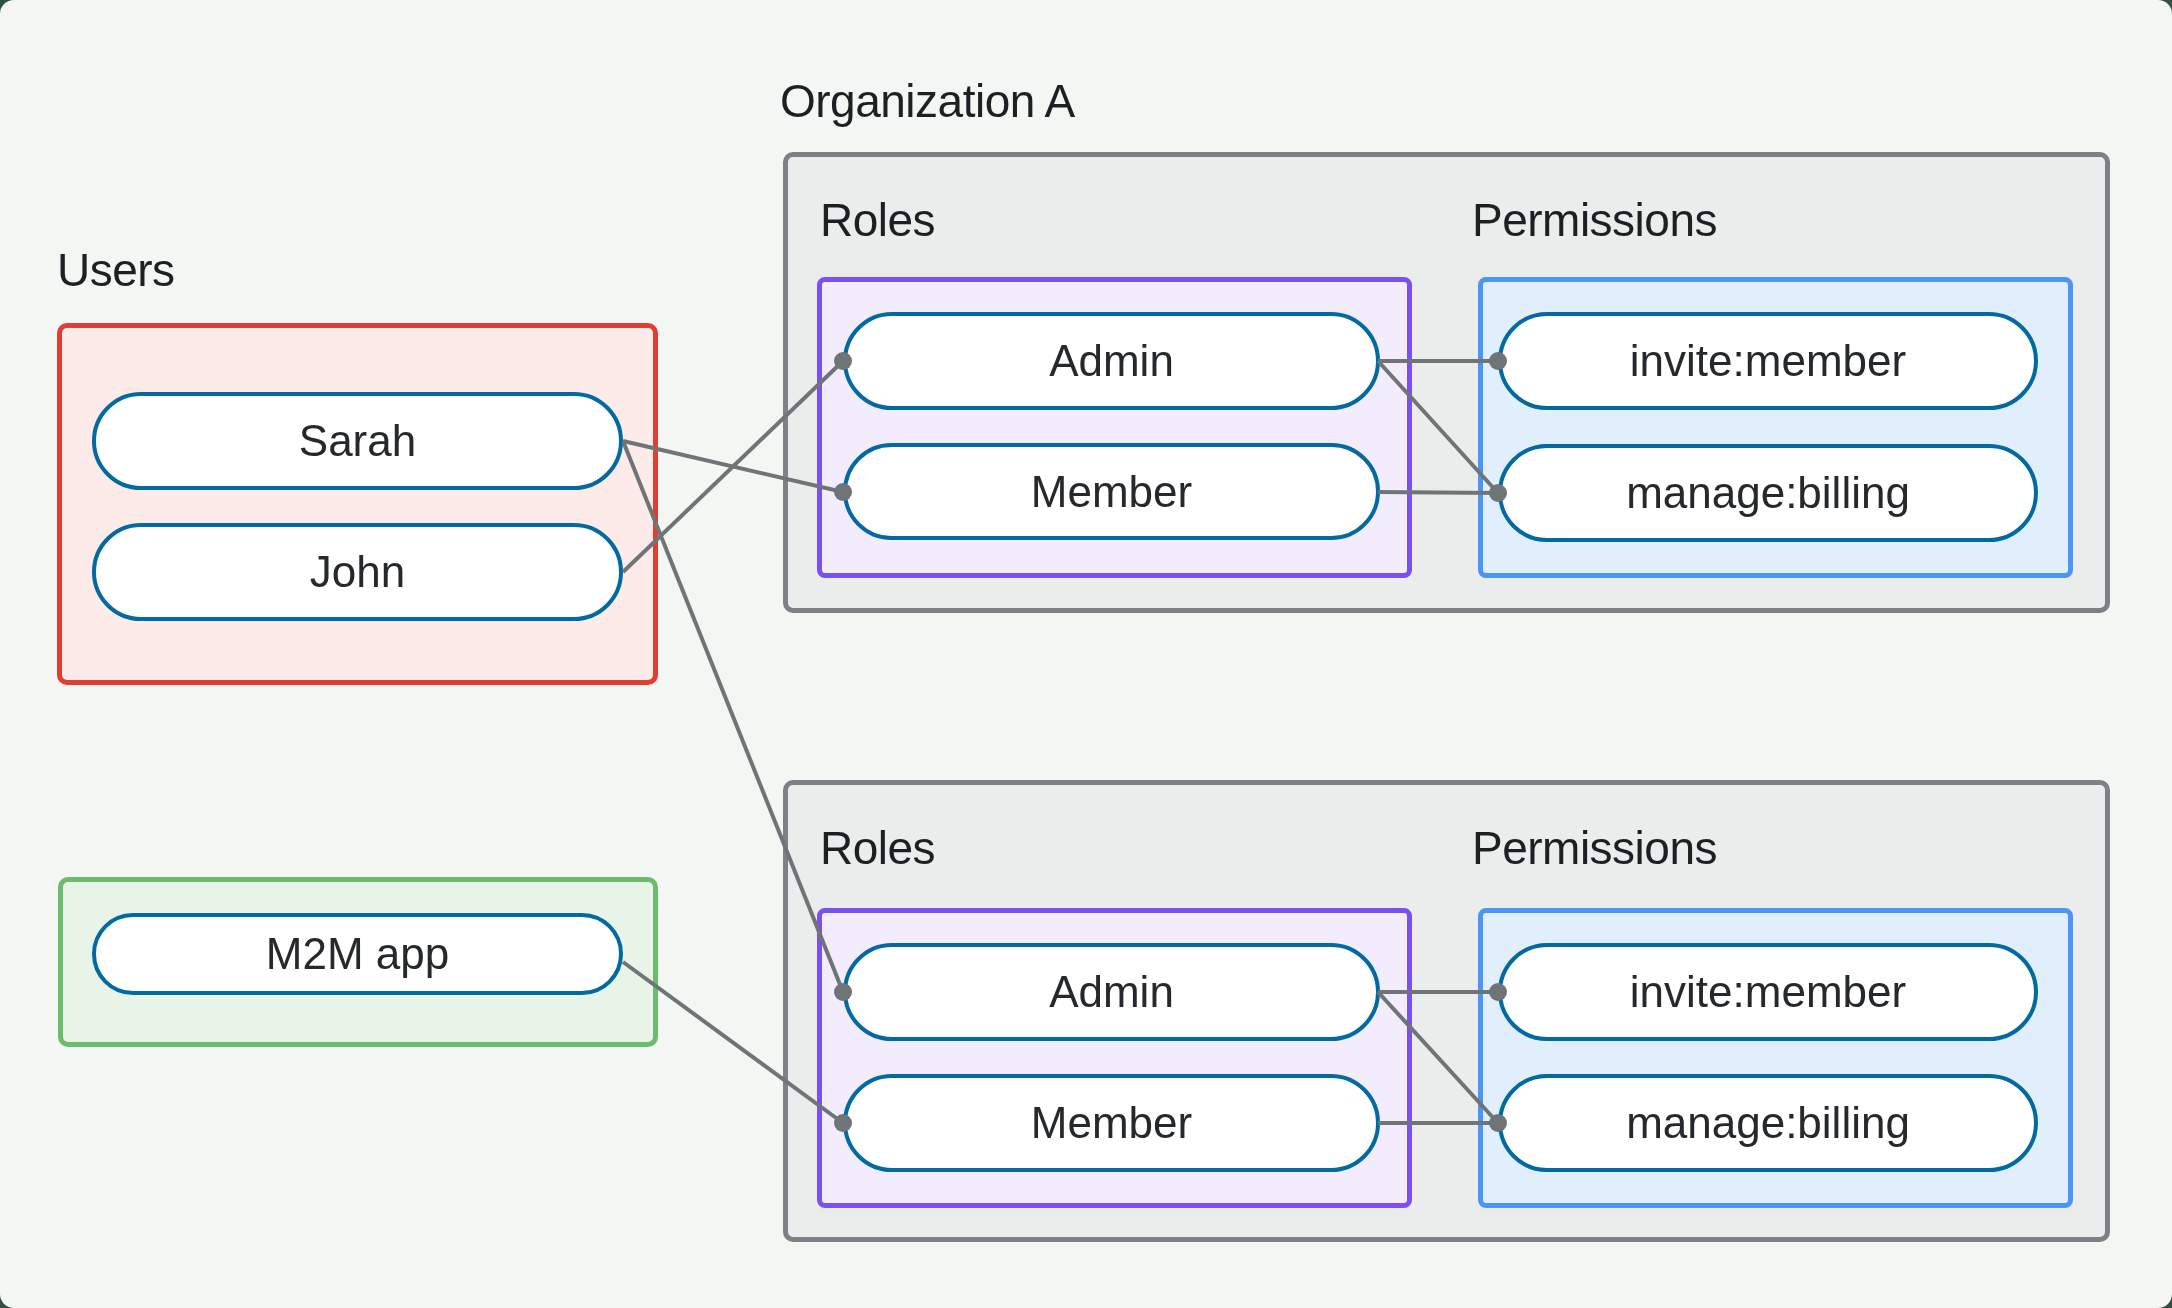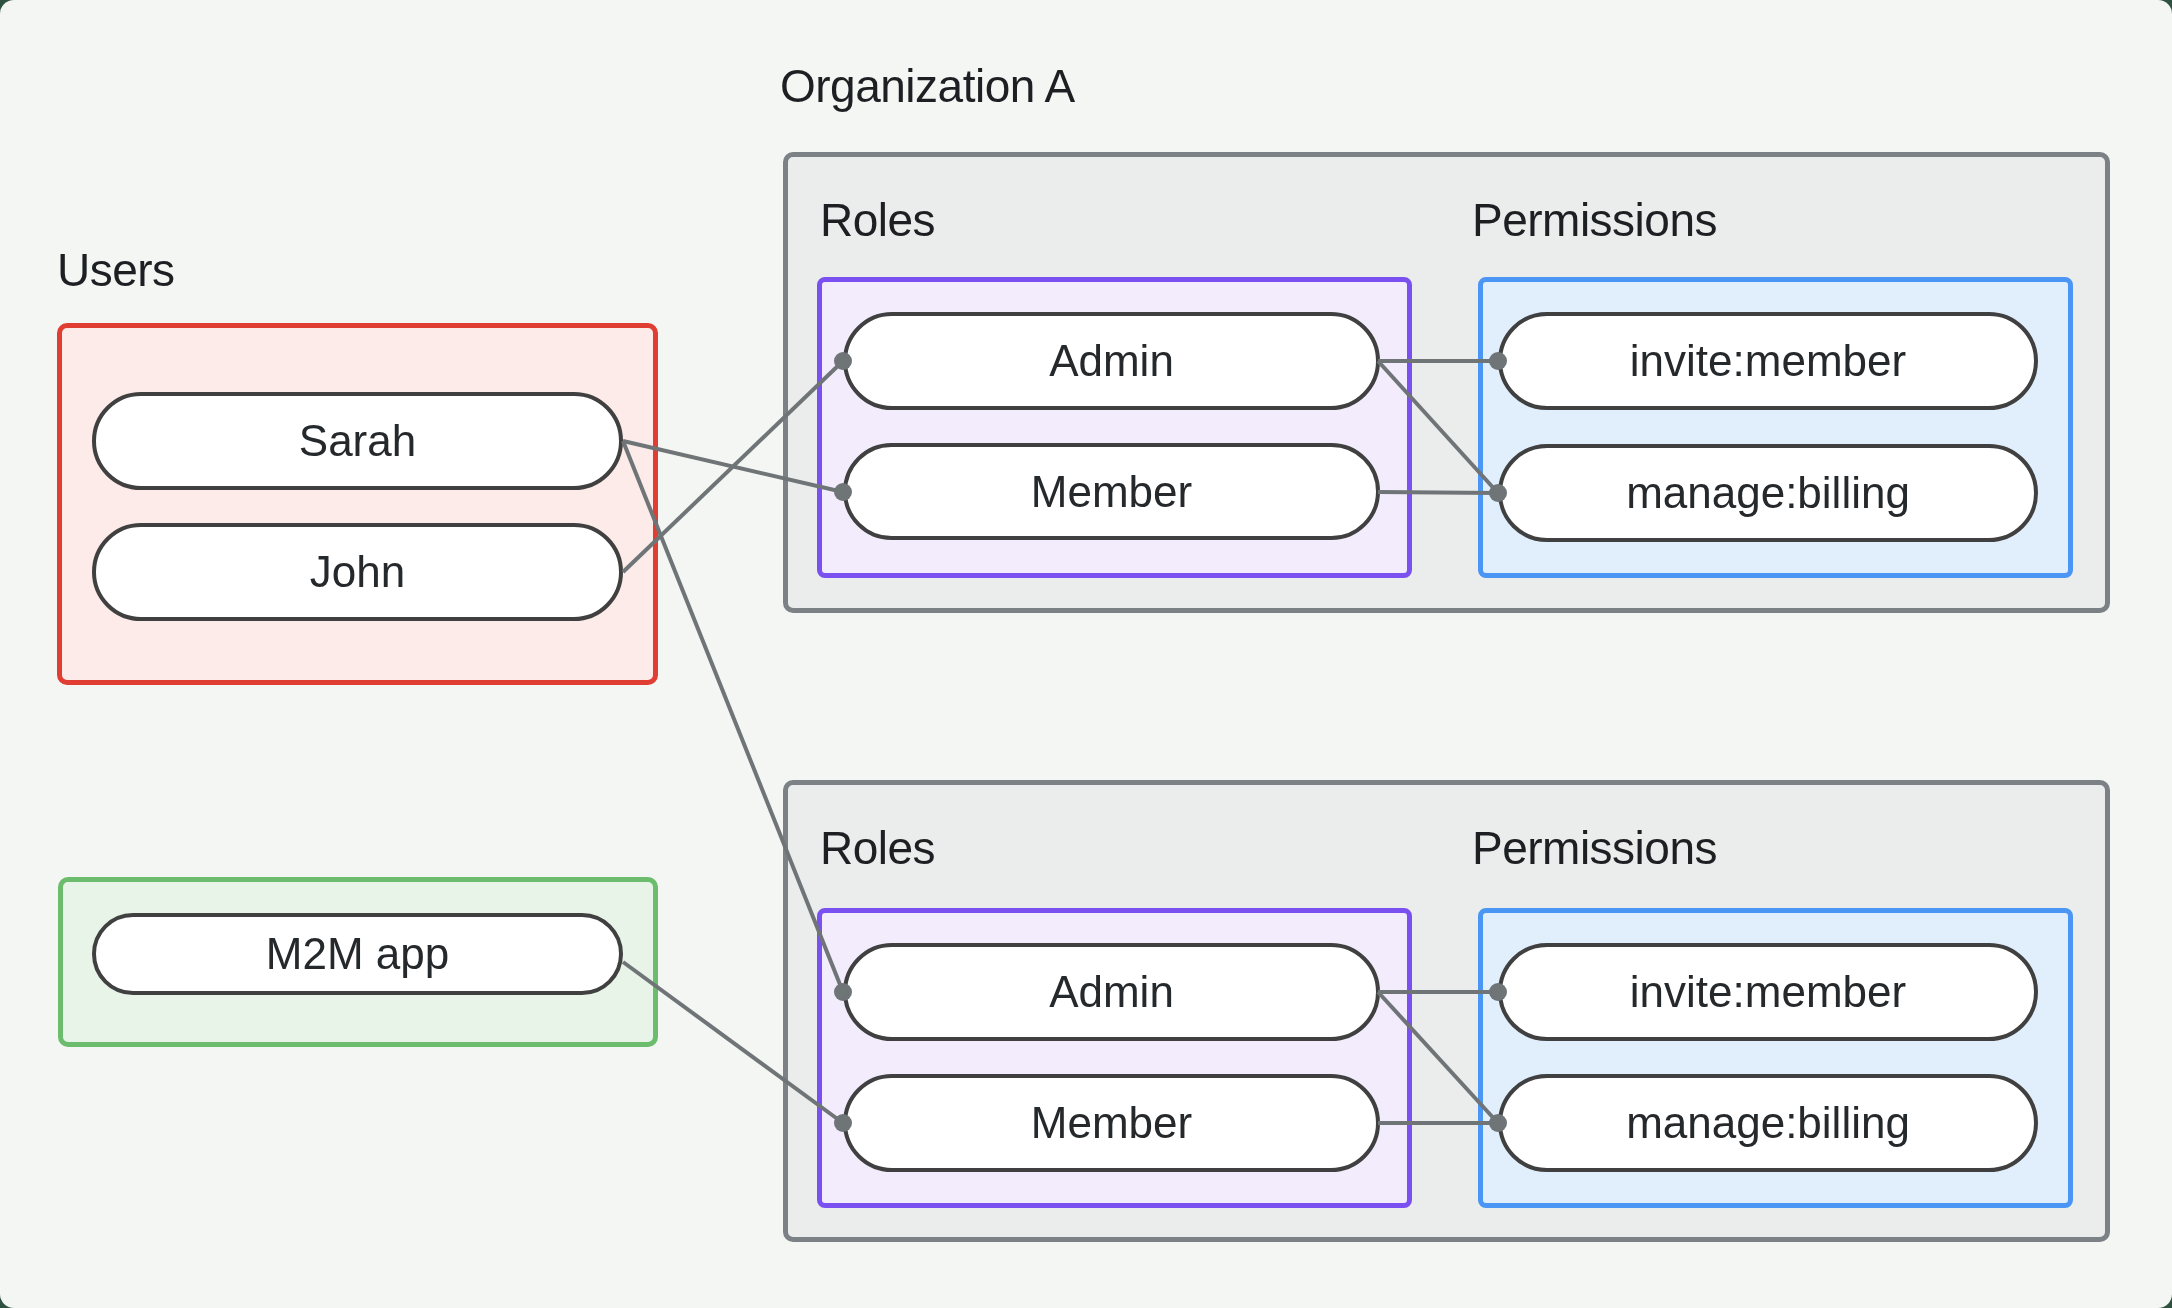--- a/index.html
+++ b/index.html
@@ -32,21 +32,21 @@
   }
   .box.group-red    { background: #fcebe8; border: 5px solid #e03e32; }
   .box.group-green  { background: #e9f4e9; border: 5px solid #6cbc6e; }
   .box.org-outer    { background: #ebedec; border: 5px solid #7c8186; }
   .box.roles-box    { background: #f2ecfc; border: 5px solid #7b50f0; border-radius: 8px; z-index: 2; }
   .box.perms-box    { background: #e1effc; border: 5px solid #4b95f5; border-radius: 8px; z-index: 2; }
   .pill {
     position: absolute;
     box-sizing: border-box;
     background: #ffffff;
-    border: 4px solid #404040;
+    border: 4px solid #0369a1;
     border-radius: 49px;
     display: flex;
     align-items: center;
     justify-content: center;
     font-size: 44px;
     color: #26292c;
     z-index: 3;
     white-space: nowrap;
   }
   svg.connector-layer {
@@ -70,21 +70,21 @@
   </div>
   <div class="pill" style="left:92px; top:392px; width:531px; height:98px;">
     <span>Sarah</span>
   </div>
 
   <div class="box group-green" style="left:58px; top:877px; width:600px; height:170px;"></div>
   <div class="pill" style="left:92px; top:913px; width:531px; height:82px;">
     <span>M2M app</span>
   </div>
 
-  <div class="label" style="left:780px; top:59px;">Organization A</div>
+  <div class="label" style="left:780px; top:74px;">Organization A</div>
   <div class="box org-outer" style="left:783px; top:152px; width:1327px; height:461px;"></div>
   <div class="label" style="left:820px; top:193px;">Roles</div>
   <div class="label" style="left:1472px; top:193px;">Permissions</div>
   <div class="box roles-box" style="left:817px; top:277px; width:595px; height:301px;"></div>
   <div class="box perms-box" style="left:1478px; top:277px; width:595px; height:301px;"></div>
   <div class="pill" style="left:843px; top:312px; width:537px; height:98px;">
     <span>Admin</span>
   </div>
   <div class="pill" style="left:843px; top:443px; width:537px; height:97px;">
     <span>Member</span>

